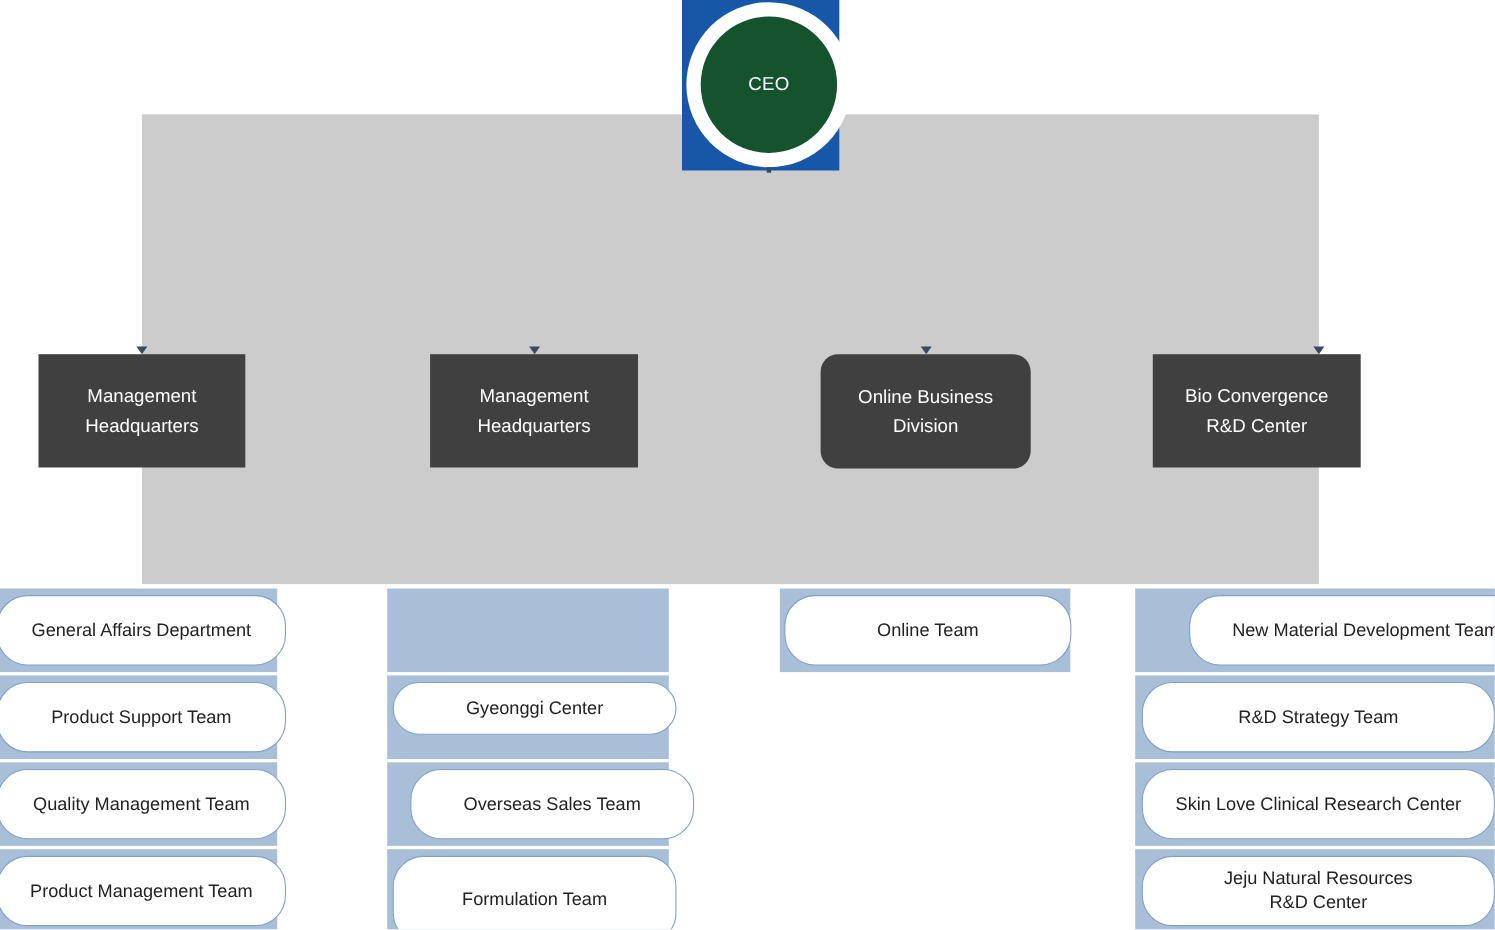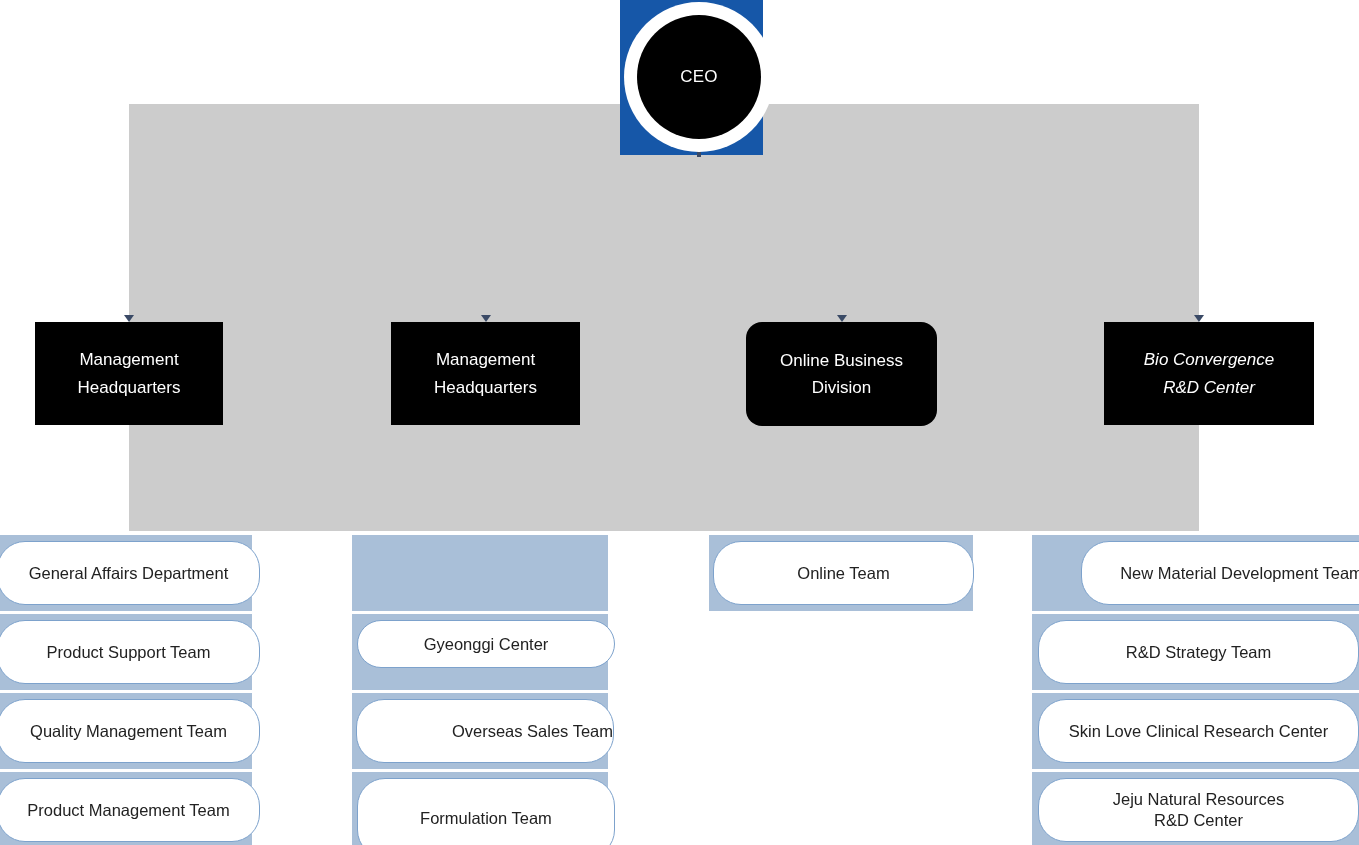--- a/index.html
+++ b/index.html
@@ -47,21 +47,21 @@
     border-radius: 50%;
     background: #ffffff;
   }
   .ceo-circle {
     position: absolute;
     left: 637px;
     top: 15px;
     width: 124px;
     height: 124px;
     border-radius: 50%;
-    background: #000000;
+    background: #14532d;
     color: #ffffff;
     display: flex;
     align-items: center;
     justify-content: center;
     font-size: 17px;
     letter-spacing: .2px;
   }
 
   
   .ceo-stem {
@@ -69,21 +69,21 @@
     left: 697px;
     top: 152px;
     width: 4px;
     height: 5px;
     background: #3a4a66;
   }
 
   
   .dept {
     position: absolute;
-    background: #000000;
+    background: #404040;
     color: #ffffff;
     display: flex;
     align-items: center;
     justify-content: center;
     text-align: center;
     font-size: 17px;
     line-height: 1.6;
     box-sizing: border-box;
     padding: 4px 8px;
   }
@@ -144,21 +144,21 @@
 Headquarters</span>
   </div>
 
   <div class="dept-arrow" style="left:837px; top:315px;"></div>
   <div class="dept" style="left:746px; top:322px; width:191px; height:104px;border-radius:16px;">
     <span style="white-space:pre-line;">Online Business
 Division</span>
   </div>
 
   <div class="dept-arrow" style="left:1194px; top:315px;"></div>
-  <div class="dept" style="left:1104px; top:322px; width:210px; height:103px;font-style:italic;">
+  <div class="dept" style="left:1048px; top:322px; width:189px; height:103px;">
     <span style="white-space:pre-line;">Bio Convergence
 R&amp;D Center</span>
   </div>
 
   <div class="team-backer" style="left:0px; top:535px; width:252px; height:76px;"></div>
   <div class="team" style="left:-3px; top:541px; width:263px; height:64px;">
     <span>General Affairs Department</span>
   </div>
   <div class="team-backer" style="left:0px; top:614px; width:252px; height:76px;"></div>
   <div class="team" style="left:-3px; top:620px; width:263px; height:64px;">
@@ -172,21 +172,21 @@
   <div class="team" style="left:-3px; top:778px; width:263px; height:64px;">
     <span>Product Management Team</span>
   </div>
 
   <div class="team-backer" style="left:352px; top:535px; width:256px; height:76px;"></div>
   <div class="team-backer" style="left:352px; top:614px; width:256px; height:76px;"></div>
   <div class="team" style="left:357px; top:620px; width:258px; height:48px;">
     <span>Gyeonggi Center</span>
   </div>
   <div class="team-backer" style="left:352px; top:693px; width:256px; height:76px;"></div>
-  <div class="team" style="left:356px; top:699px; width:258px; height:64px;justify-content:flex-end;">
+  <div class="team" style="left:373px; top:699px; width:258px; height:64px;">
     <span>Overseas Sales Team</span>
   </div>
   <div class="team-backer" style="left:352px; top:772px; width:256px; height:76px;"></div>
   <div class="team" style="left:357px; top:778px; width:258px; height:80px;">
     <span>Formulation Team</span>
   </div>
 
   <div class="team-backer" style="left:709px; top:535px; width:264px; height:76px;"></div>
   <div class="team" style="left:713px; top:541px; width:261px; height:64px;">
     <span>Online Team</span>

